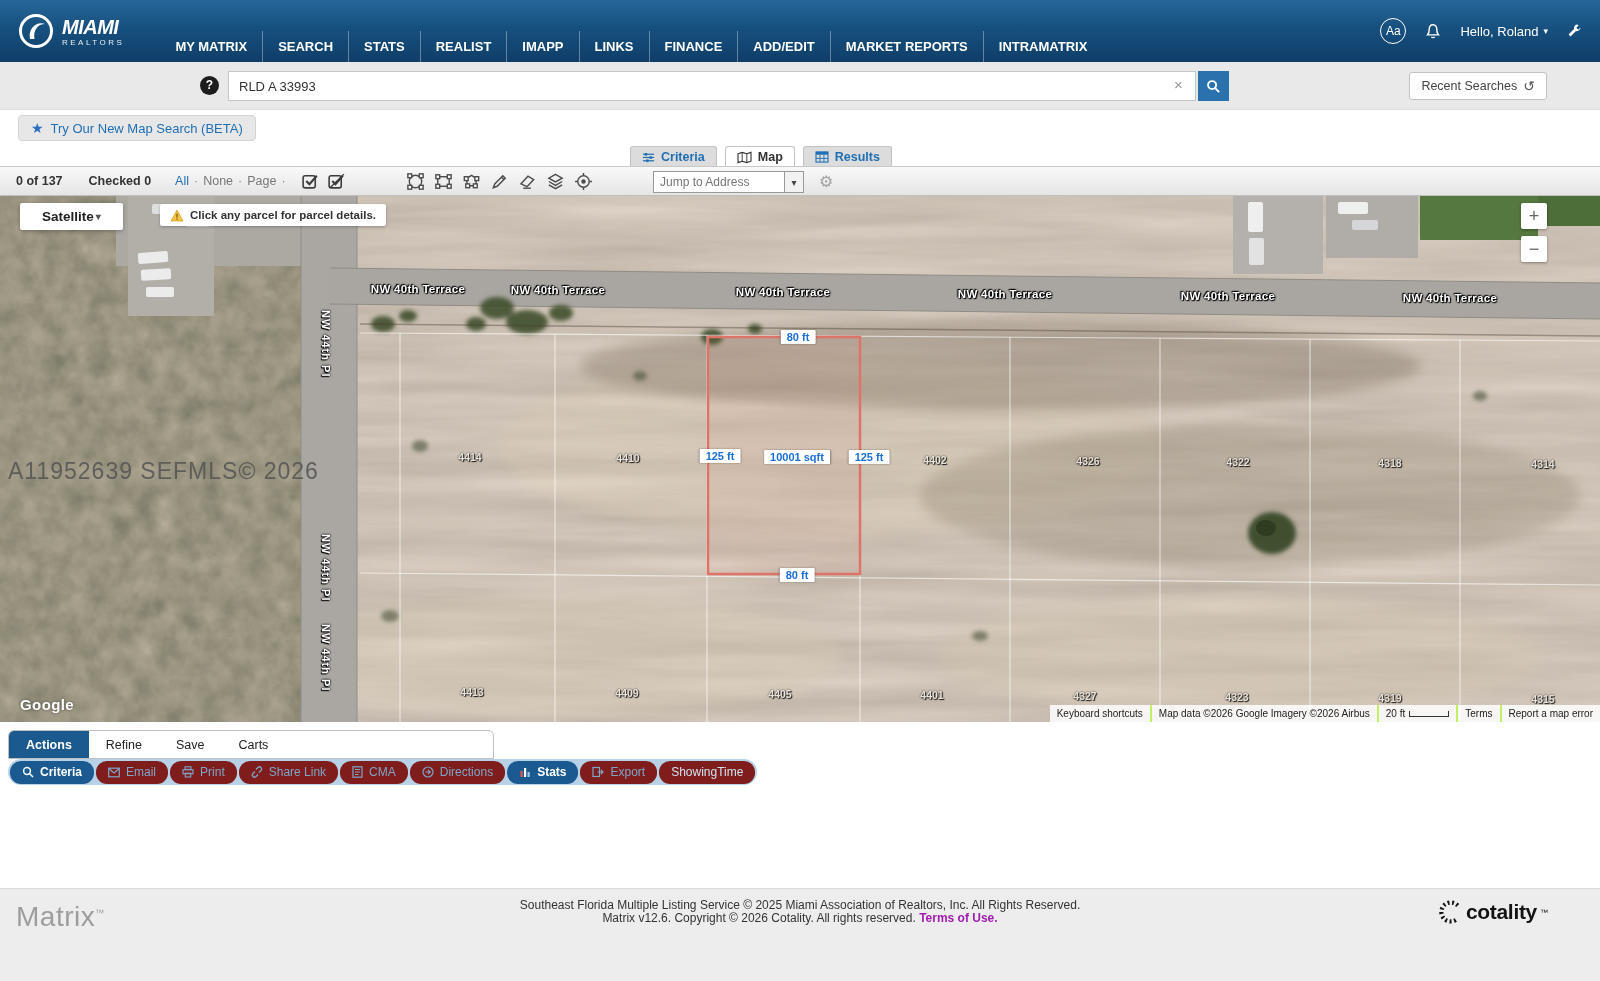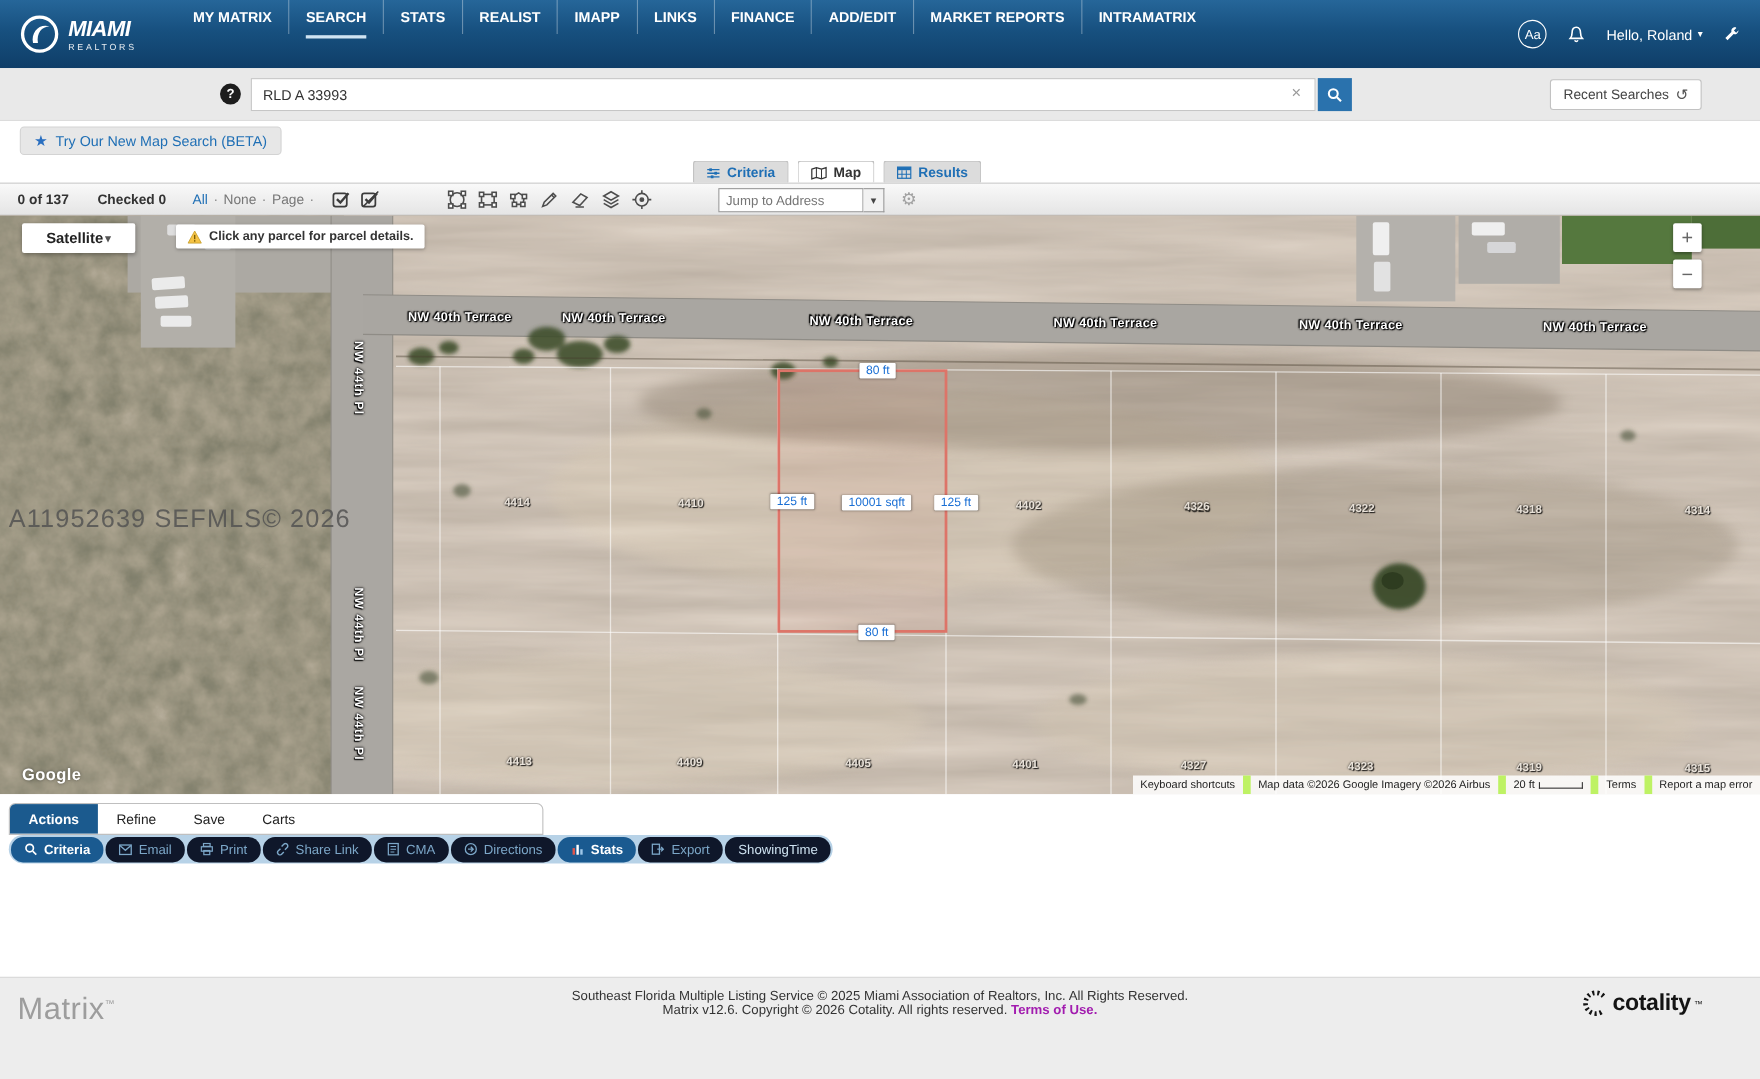--- a/index.html
+++ b/index.html
@@ -5,21 +5,21 @@
   * { box-sizing: border-box; margin: 0; padding: 0; }
   html,body { width:1600px; height:981px; font-family:"Liberation Sans",sans-serif; }
   .app { position:relative; width:1600px; height:981px; background:#fff; overflow:hidden; }
 
   
   .topnav { height:62px; background:linear-gradient(180deg,#266699 0%,#17507f 45%,#0f3e68 100%);
             display:flex; align-items:center; padding:0 18px; color:#fff; }
   .logo { display:flex; align-items:center; gap:8px; margin-right:36px; cursor:pointer; }
   .logo-text .l1 { font-size:20px; font-weight:bold; letter-spacing:-.5px; line-height:22px; font-style:italic; }
   .logo-text .l2 { font-size:8px; letter-spacing:2.5px; text-align:right; opacity:.9; }
-  .nav { display:flex; align-items:flex-start; height:100%; }
+  .nav { display:flex; align-items:flex-end; height:100%; }
   .nav-item { position:relative; font-weight:bold; font-size:13px; padding:8px 15px;
               border-left:1px solid rgba(255,255,255,.35); cursor:pointer; white-space:nowrap; }
   .nav-item:first-child { border-left:none; }
   .nav-item.active::after { content:""; position:absolute; left:15px; right:15px; bottom:-4px; height:3px; background:#cfe3f2; }
   .nav-right { margin-left:auto; display:flex; align-items:center; gap:18px; }
   .aa-badge { width:26px; height:26px; border:1.5px solid #fff; border-radius:50%; font-size:12px;
               display:flex; align-items:center; justify-content:center; cursor:pointer; }
   .greeting { font-size:13px; cursor:pointer; display:flex; gap:5px; align-items:center; }
 
   
@@ -84,40 +84,40 @@
           box-shadow:0 1px 3px rgba(0,0,0,.35); color:#666; font-size:18px; line-height:24px; text-align:center; cursor:pointer; }
   .zin { top:7px; } .zout { top:40px; }
   .street-h { position:absolute; transform:translate(-50%,-50%); color:#fff; font-size:11.5px; font-weight:bold;
               white-space:nowrap; letter-spacing:.3px;
               text-shadow:0 0 2px #000,0 0 2px #000,1px 1px 1px #000,-1px -1px 1px #000; }
   .street-v { position:absolute; writing-mode:vertical-rl; color:#fff; font-size:11px; font-weight:bold;
               letter-spacing:1px; text-shadow:0 0 2px #000,0 0 2px #000,1px 1px 1px #000; }
   .pnum { position:absolute; transform:translate(-50%,-50%); color:#efe9e1; font-size:10.5px; font-weight:bold;
           opacity:.85; text-shadow:0 0 2px #000,1px 1px 1px #000; }
   .mlabel { position:absolute; transform:translate(-50%,-50%); background:#fff; color:#1a6fd4; font-size:11px;
-            padding:1px 6px; border-radius:1px; box-shadow:0 0 2px rgba(0,0,0,.4); white-space:nowrap; }
+            padding:1px 6px; border-radius:1px; box-shadow:0 0 2px rgba(0,0,0,.4); white-space:nowrap;font-weight:bold; }
   .watermark { position:absolute; left:8px; top:262px; font-size:23px; color:rgba(80,80,80,.82); letter-spacing:1px; }
   .google-logo { position:absolute; left:20px; top:500px; color:#fff; font-size:15px; font-weight:bold;
                  letter-spacing:.4px; text-shadow:0 0 3px rgba(0,0,0,.5); cursor:pointer; }
   .attrbar { position:absolute; right:0; bottom:0; height:17px; display:flex; align-items:center;
              background:rgba(255,255,255,.85); font-size:10px; color:#222; }
-  .attrbar > * { padding:0 7px; border-left:7px solid #bef264; display:flex; align-items:center; gap:4px; height:100%; }
+  .attrbar > * { padding:0 7px; border-left:2px solid #bef264; display:flex; align-items:center; gap:4px; height:100%; }
   .attrbar > *:first-child { border-left:none; }
   .scalebar { width:40px; height:6px; border:1px solid #333; border-top:none; }
 
   
   .actionsec { position:relative; height:166px; background:#fff; }
   .atabs { position:absolute; left:8px; top:8px; width:486px; height:29px; background:#fff; border:1px solid #bfbfbf;
            border-radius:6px 6px 0 0; display:flex; overflow:hidden; }
   .atab { display:flex; align-items:center; padding:0 17px; font-size:12.5px; color:#222; cursor:pointer; }
   .atab.active { background:#1b5a8e; color:#fff; font-weight:bold; }
   .abuttons { position:absolute; left:8px; top:37px; height:26px; display:flex; align-items:center; gap:2px;
               background:#b7d2e7; border-radius:13px; padding:0 2px; }
   .abtn { display:flex; align-items:center; gap:6px; height:23px; padding:0 12px; border-radius:11px;
-          background:#0f172a; color:#7ca7c8; font-size:12px; border:none; cursor:pointer; white-space:nowrap;
+          background:#7f1d1d; color:#7ca7c8; font-size:12px; border:none; cursor:pointer; white-space:nowrap;
           font-family:"Liberation Sans",sans-serif; }
   .abtn.primary { background:#1a5a90; color:#fff; font-weight:bold; }
   .abtn.ghost { color:#cee2f0; }
   .summary { position:absolute; left:10px; top:74px; font-size:11px; color:#9e9e9e; line-height:13.2px; }
 
   
   .footer { position:relative; height:93px; background:#ededed; border-top:1px solid #d9d9d9; }
   .matrix-logo { position:absolute; left:16px; top:12px; font-size:28px; color:#9d9d9d; letter-spacing:.5px; }
   .matrix-logo sup { font-size:9px; }
   .fcenter { position:absolute; left:0; right:0; top:10px; text-align:center; font-size:12px; color:#333; line-height:13px; }

